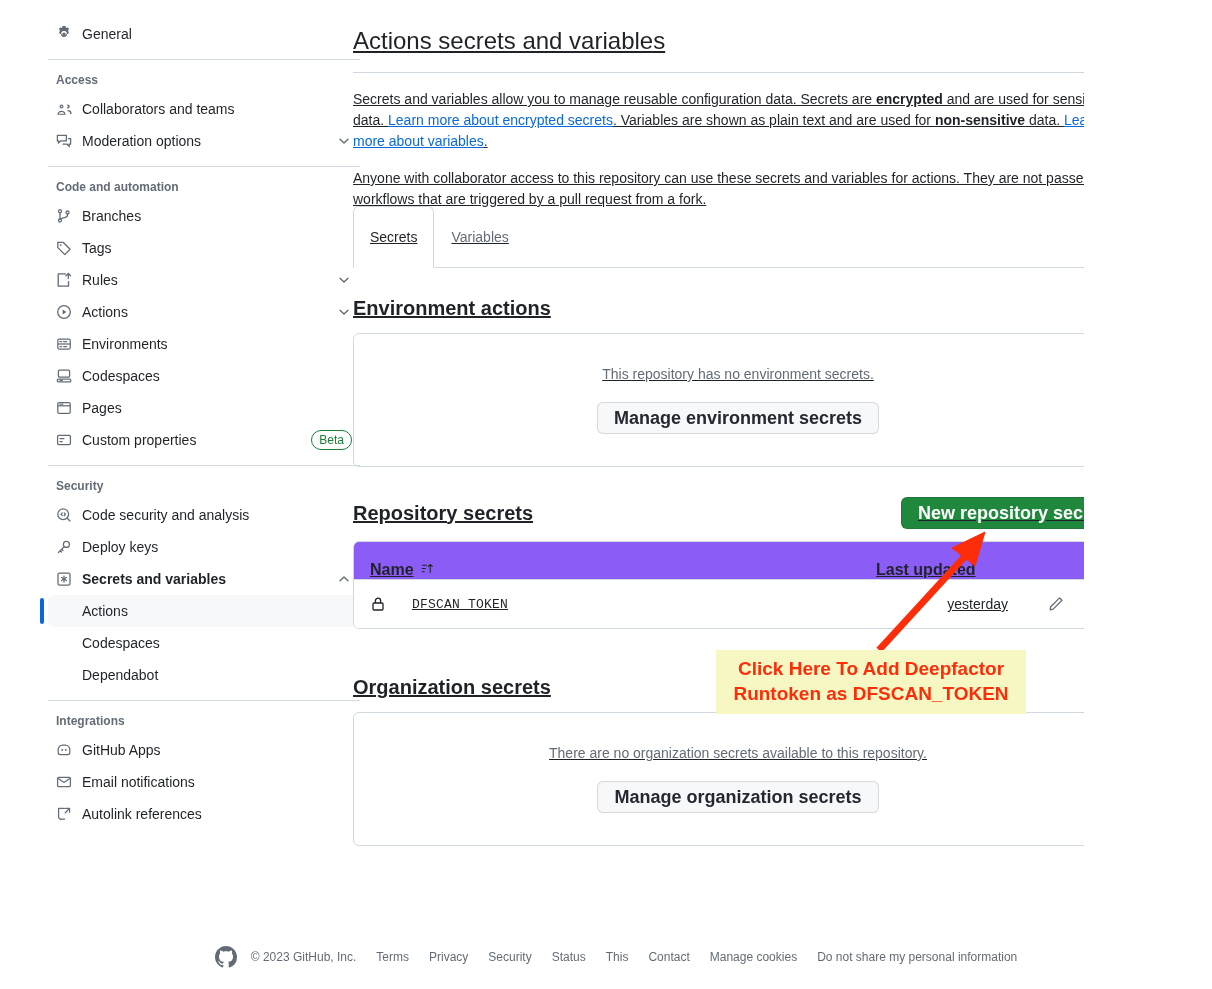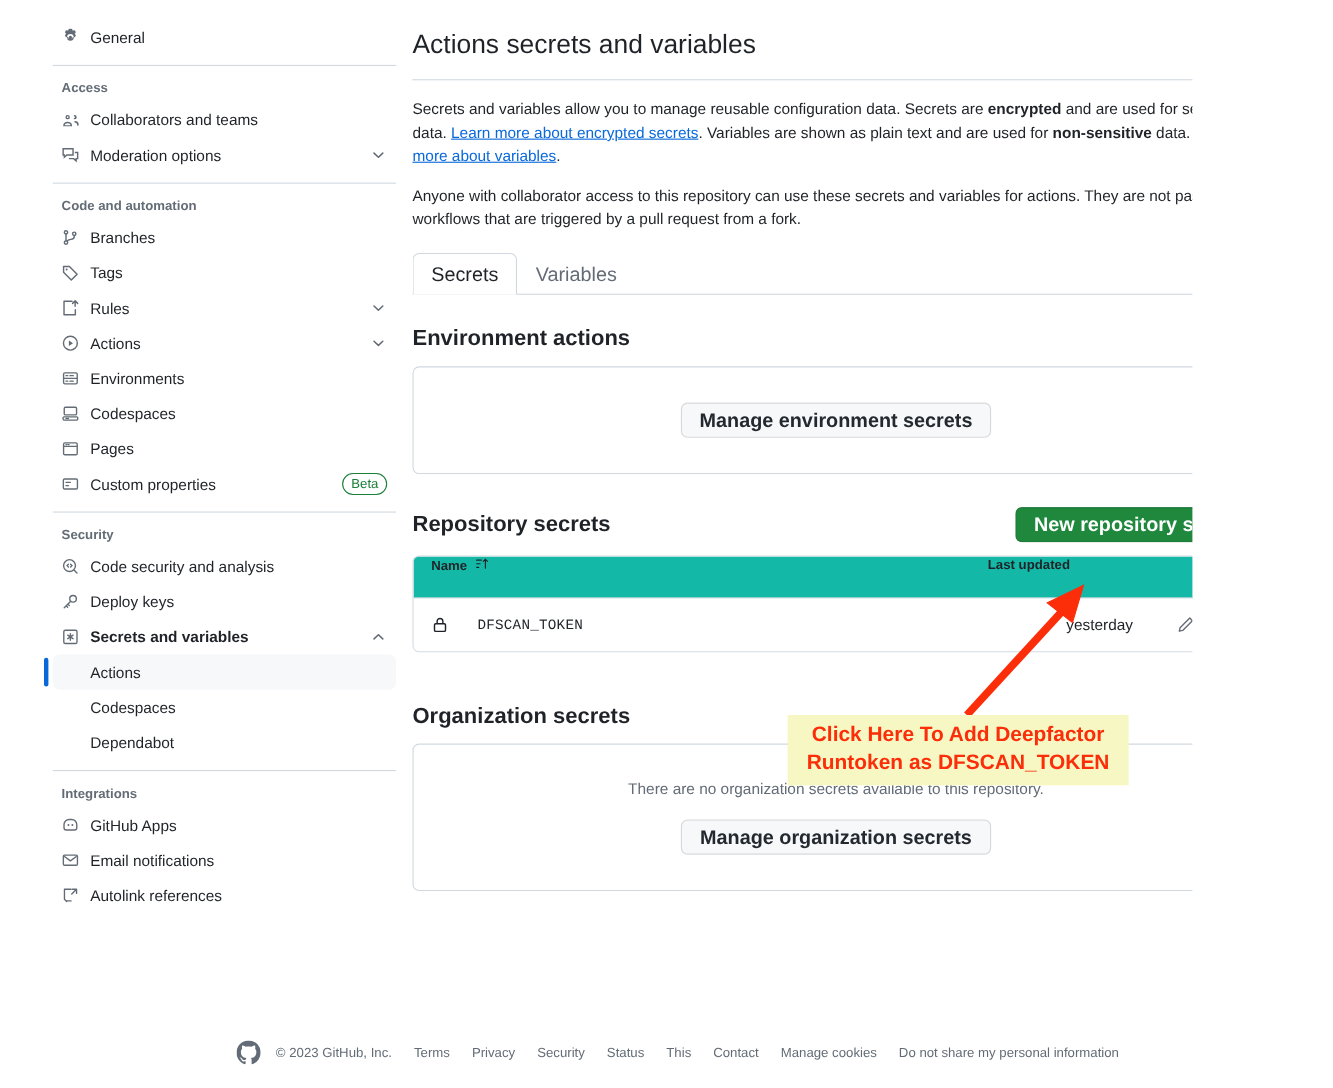--- a/index.html
+++ b/index.html
@@ -65,41 +65,41 @@
     height: 1px; background: #d1d9e0; margin: 9px 0 13px 0;
   }
   .beta-badge {
     border: 1px solid #1a7f37; color: #1a7f37;
     border-radius: 999px; font-size: 12px;
     padding: 0 7px; line-height: 18px; height: 20px;
     display: inline-flex; align-items: center;
   }
 
   
-  .main { position: absolute; left: 375px; top: 0; width: 770px; }
+  .main { position: absolute; left: 353px; top: 0; width: 770px; text-decoration: underline; }
   .page-title {
     font-size: 24px; font-weight: 400; color: #1f2328;
     margin: 26px 0 0 0; line-height: 1.25;
   }
   .title-rule { height: 1px; background: #d1d9e0; margin: 16px 0 16px 0; }
   .para {
     font-size: 14px; line-height: 1.5; color: #1f2328; margin: 0 0 16px 0;
   }
   .para a { color: #0969da; text-decoration: underline; }
   .para b { font-weight: 600; }
 
   
   .tabs { display: flex; align-items: flex-end; height: 38px; position: relative; margin-top: 20px; }
   .tabs::after {
     content: ""; position: absolute; left: 0; right: 0; bottom: 0;
     height: 1px; background: #d1d9e0;
   }
   .tab {
-    font-size: 18px; color: #636c76;
-    padding: 8px 16px; line-height: 20px;
+    font-size: 14px; color: #636c76;
+    padding: 20px 16px; line-height: 20px;
     position: relative; z-index: 2; cursor: pointer;
     border: 1px solid transparent;
     border-radius: 6px 6px 0 0;
   }
   .tab.active {
     color: #1f2328;
     background: #ffffff;
     border-color: #d1d9e0;
     border-bottom-color: #ffffff;
   }
@@ -132,24 +132,24 @@
   .btn-primary {
     background: #1f883d; color: #ffffff;
     border: 1px solid rgba(31,35,40,0.15);
     font-weight: 600;
   }
 
   .table {
     border: 1px solid #d1d9e0; border-radius: 6px; overflow: hidden;
   }
   .thead {
-    display: flex; align-items: flex-start;
-    background: #14b8a6; border-bottom: 1px solid #d1d9e0;
+    display: flex; align-items: flex-end;
+    background: #8b5cf6; border-bottom: 1px solid #d1d9e0;
     height: 38px; padding: 0 16px;
-    font-size: 12px; font-weight: 600; color: #1f2328;
+    font-size: 16px; font-weight: 600; color: #1f2328;
   }
   .th-name { display: flex; align-items: center; gap: 7px; flex: 1 1 auto; }
   .th-upd { width: 230px; font-weight: 600; }
   .trow {
     display: flex; align-items: center;
     height: 48px; padding: 0 16px;
     background: #ffffff;
   }
   .td-name { display: flex; align-items: center; gap: 26px; flex: 1 1 auto; }
   .secret-name {
@@ -440,20 +440,21 @@
 
     <p class="para">Anyone with collaborator access to this repository can use these secrets and variables for actions. They are not passed to workflows that are triggered by a pull request from a fork.</p>
 
     <div class="tabs">
       <div class="tab active">Secrets</div>
       <div class="tab">Variables</div>
     </div>
 
     <h2 class="sec-head">Environment actions</h2>
     <div class="empty-box">
+      <div class="empty-text">This repository has no environment secrets.</div>
       <button class="btn">Manage environment secrets</button>
     </div>
 
     <div class="sec-head-row">
       <h2 class="sec-head">Repository secrets</h2>
       <button class="btn btn-primary">New repository secret</button>
     </div>
 
     <div class="table">
       <div class="thead">

